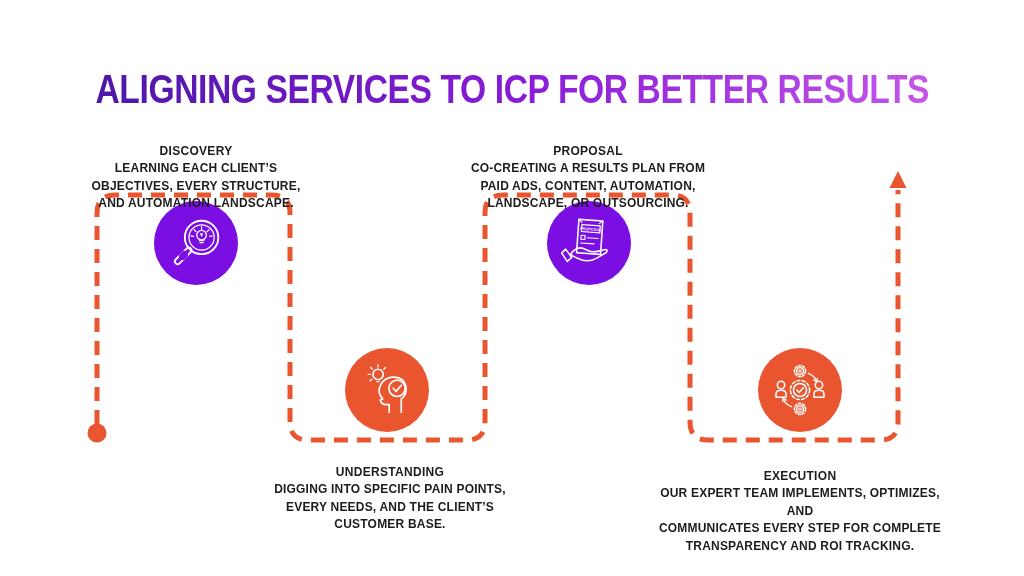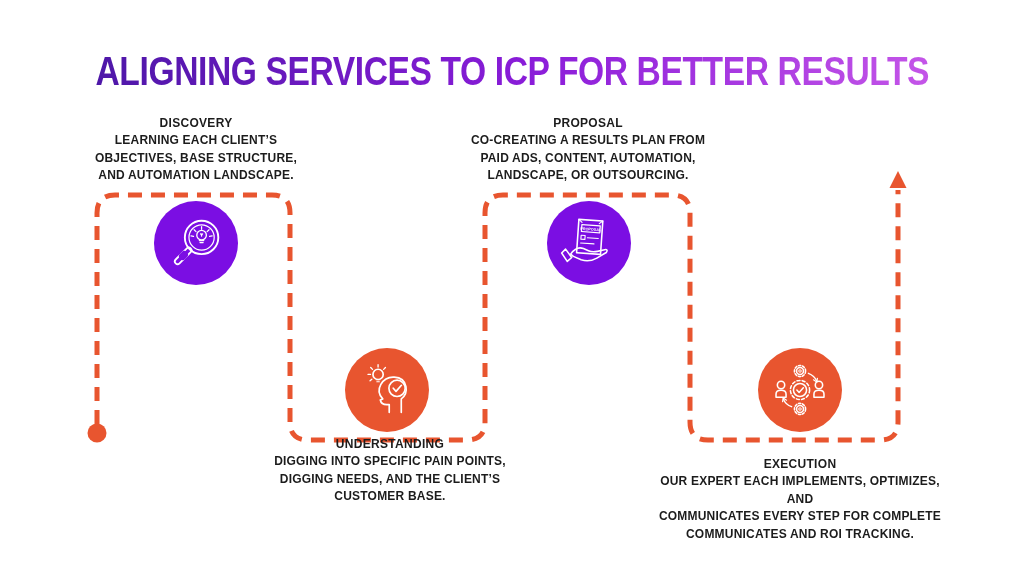--- a/index.html
+++ b/index.html
@@ -6,21 +6,21 @@
   .canvas {
     position: relative;
     width: 1024px;
     height: 576px;
     background: var(--background, #ffffff);
     overflow: hidden;
     font-family: "Liberation Sans", "DejaVu Sans", sans-serif;
   }
   .title {
     position: absolute;
-    top: 48px;
+    top: 66px;
     left: 0;
     width: 100%;
     margin: 0;
     text-align: center;
     line-height: 46px;
     font-size: 41px;
     font-weight: bold;
     letter-spacing: -0.5px;
     white-space: nowrap;
   }
@@ -59,37 +59,38 @@
   .step-circle.orange { background: var(--orange); }
   .step-circle svg { width: 58px; height: 58px; }
   .pos-c-discovery     { left: 154px; top: 201px; }
   .pos-c-proposal      { left: 547px; top: 201px; }
   .pos-c-understanding { left: 345px; top: 348px; }
   .pos-c-execution     { left: 758px; top: 348px; }
   .step-text {
     position: absolute;
     text-align: center;
     color: var(--ink);
+    margin-top: 28px;
   }
   .step-label {
     font-size: 12px;
     font-weight: bold;
     letter-spacing: 0.3px;
     line-height: 17px;
   }
   .step-line {
     font-size: 12px;
     font-weight: bold;
     letter-spacing: 0.2px;
     line-height: 17.5px;
   }
   .pos-t-discovery     { left: 81px;  top: 115px; width: 230px; }
   .pos-t-proposal      { left: 458px; top: 115px; width: 260px; }
   .pos-t-understanding { left: 260px; top: 436px; width: 260px; }
-  .pos-t-execution     { left: 655px; top: 456px; width: 290px; }
+  .pos-t-execution     { left: 655px; top: 440px; width: 290px; }
   .icon-stroke {
     stroke: #ffffff;
     fill: none;
     stroke-linecap: round;
     stroke-linejoin: round;
   }
 </style>
 </head>
 <body>
 
@@ -185,38 +186,38 @@
         <path d="M 15.6 -10.5 l -0.6 3.4 l -2.9 -2" stroke-width="1.1"></path>
         <path d="M -7.5 15 q -5.5 -2 -7.5 -7" stroke-width="1.2"></path>
         <path d="M -15.6 10.5 l 0.6 -3.4 l 2.9 2" stroke-width="1.1"></path>
       </g>
     </svg>
   </div>
 
   <div class="step-text pos-t-discovery">
     <div class="step-label">DISCOVERY</div>
     <div class="step-line">LEARNING EACH CLIENT’S</div>
-    <div class="step-line">OBJECTIVES, BASE STRUCTURE,</div>
+    <div class="step-line">OBJECTIVES, EVERY STRUCTURE,</div>
     <div class="step-line">AND AUTOMATION LANDSCAPE.</div>
   </div>
 
   <div class="step-text pos-t-proposal">
     <div class="step-label">PROPOSAL</div>
     <div class="step-line">CO-CREATING A RESULTS PLAN FROM</div>
     <div class="step-line">PAID ADS, CONTENT, AUTOMATION,</div>
     <div class="step-line">LANDSCAPE, OR OUTSOURCING.</div>
   </div>
 
   <div class="step-text pos-t-understanding">
     <div class="step-label">UNDERSTANDING</div>
     <div class="step-line">DIGGING INTO SPECIFIC PAIN POINTS,</div>
-    <div class="step-line">DIGGING NEEDS, AND THE CLIENT’S</div>
+    <div class="step-line">EVERY NEEDS, AND THE CLIENT’S</div>
     <div class="step-line">CUSTOMER BASE.</div>
   </div>
 
   <div class="step-text pos-t-execution">
     <div class="step-label">EXECUTION</div>
-    <div class="step-line">OUR EXPERT EACH IMPLEMENTS, OPTIMIZES, AND</div>
+    <div class="step-line">OUR EXPERT TEAM IMPLEMENTS, OPTIMIZES, AND</div>
     <div class="step-line">COMMUNICATES EVERY STEP FOR COMPLETE</div>
-    <div class="step-line">COMMUNICATES AND ROI TRACKING.</div>
+    <div class="step-line">TRANSPARENCY AND ROI TRACKING.</div>
   </div>
 
 </div>
 
 </body></html>

